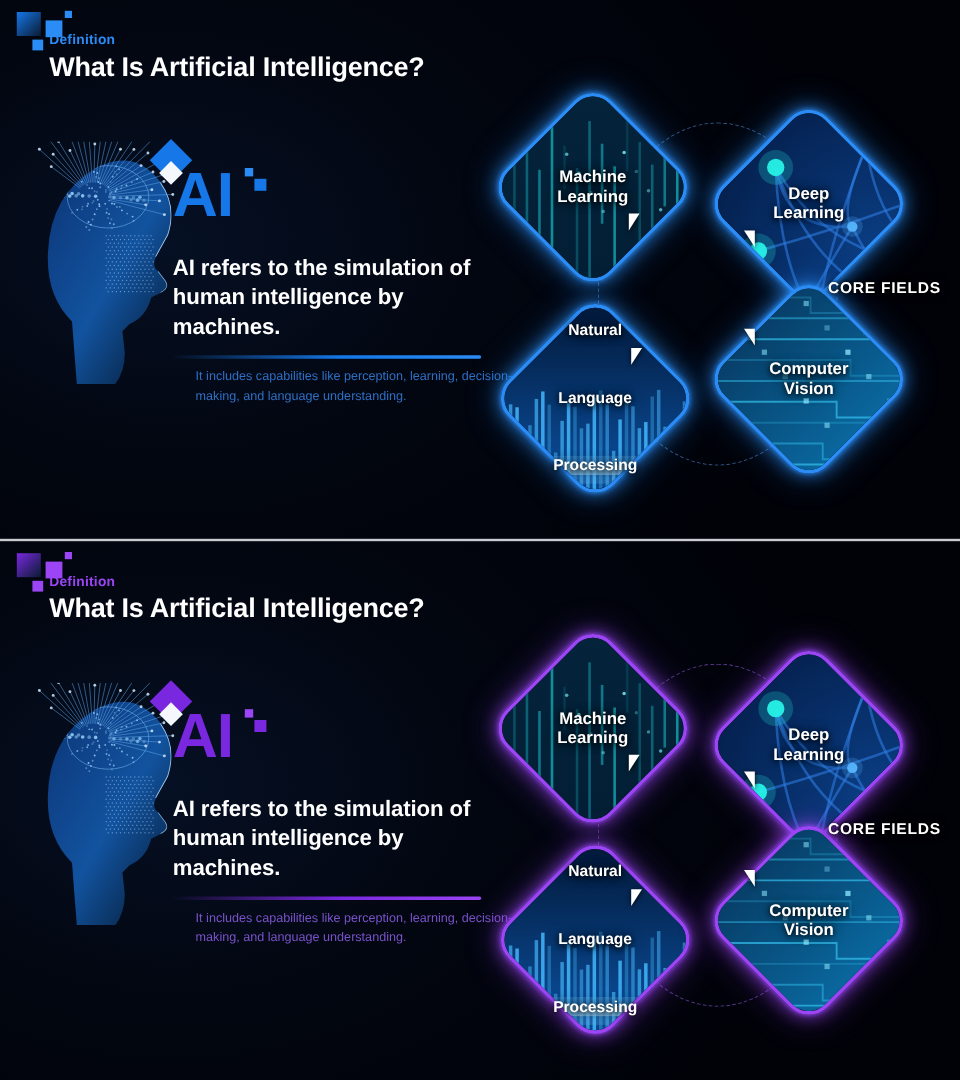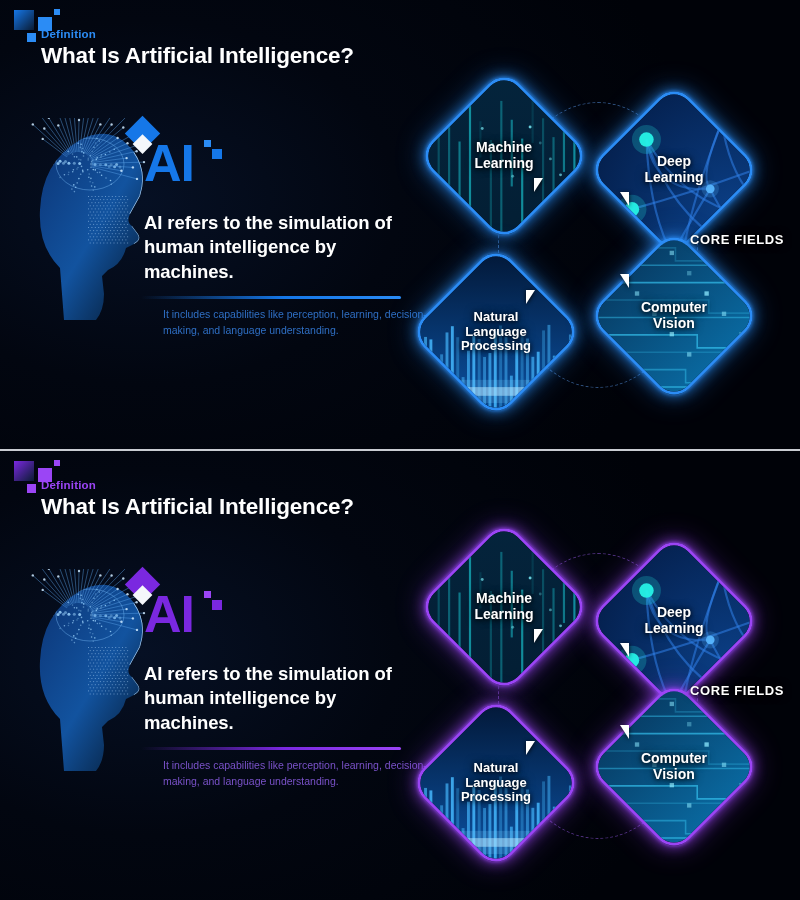--- a/index.html
+++ b/index.html
@@ -87,21 +87,21 @@
     border: 1px dashed rgba(90,150,230,.55);
   }
   .core-label {
     position: absolute; left: 0; top: 160px; width: 372px;
     text-align: right; font-size: 13px; font-weight: bold; color: #ffffff;
     letter-spacing: .6px;
     text-shadow: 0 0 8px #000, 0 0 3px #000;
   }
 
   .dia { position: absolute; width: 164px; height: 164px; }
-  .dia.d0 { left: 10px;   top: 2px; }
+  .dia.d0 { left: 0;   top: 2px; }
   .dia.d1 { left: 180px; top: 16px; }
   .dia.d2 { left: 2px;   top: 178px; }
   .dia.d3 { left: 180px; top: 162px; }
 
   .dia .plate {
     position: absolute; left: 20px; top: 20px; width: 124px; height: 124px;
     transform: rotate(45deg);
     border-radius: 22px;
     overflow: hidden;
   }
@@ -113,21 +113,21 @@
 
   .dia .label {
     position: absolute; left: 0; top: 0; width: 164px; height: 164px;
     display: flex; flex-direction: column; align-items: center; justify-content: center;
     color: #ffffff; font-weight: bold; font-size: 14px; line-height: 1.12;
     text-align: center;
     text-shadow: 0 1px 4px rgba(0,0,0,.95), 0 0 10px rgba(0,0,0,.8);
     pointer-events: none;
   }
   .dia .label span { display: block; }
-  .dia.small .label { font-size: 13px; }
+  .dia.small .label { font-size: 13px; gap: 42px; }
 
   .cursor {
     position: absolute; width: 0; height: 0; pointer-events: none;
     border-left: 9px solid #ffffff;
     border-bottom: 14px solid transparent;
     filter: drop-shadow(0 1px 2px rgba(0,0,0,.9));
   }
   .cursor.flip {
     border-left: none; border-right: 9px solid #ffffff;
     border-bottom: 14px solid transparent;

